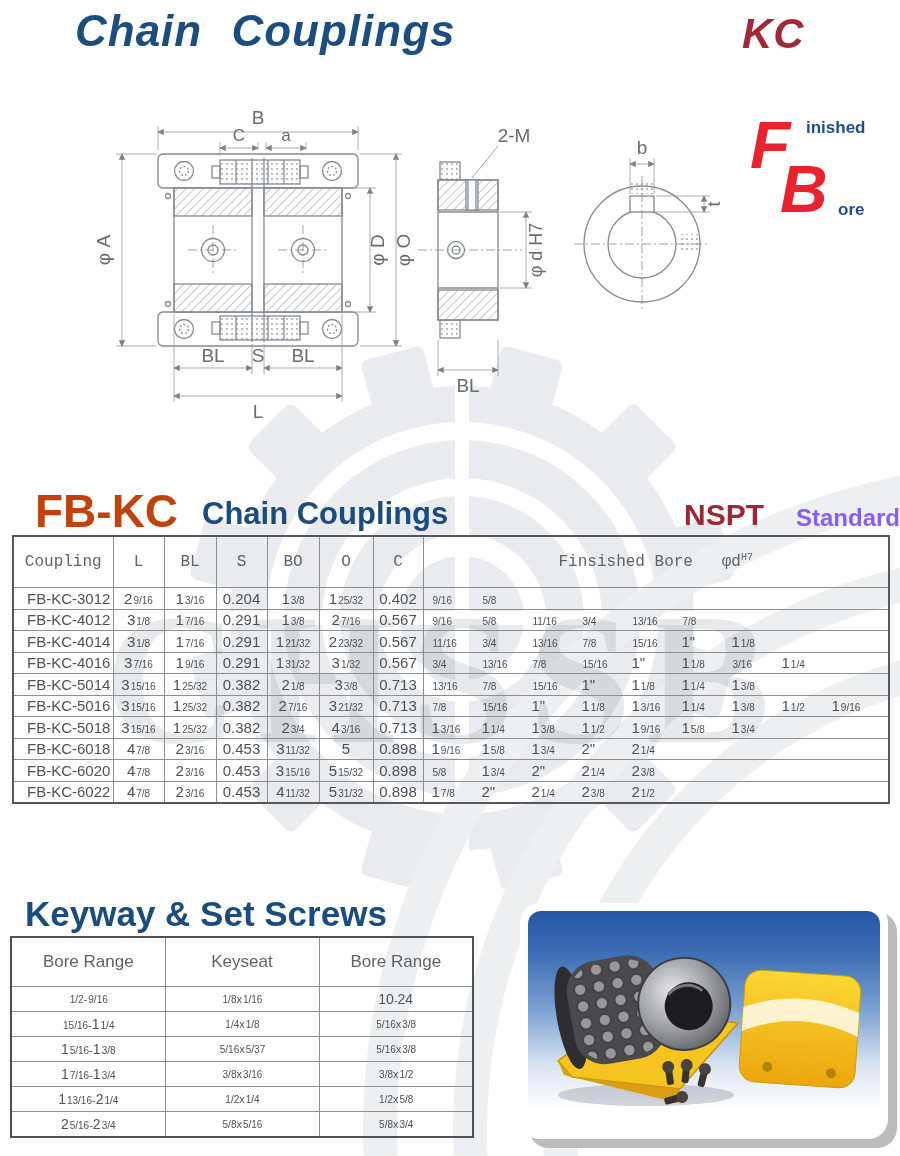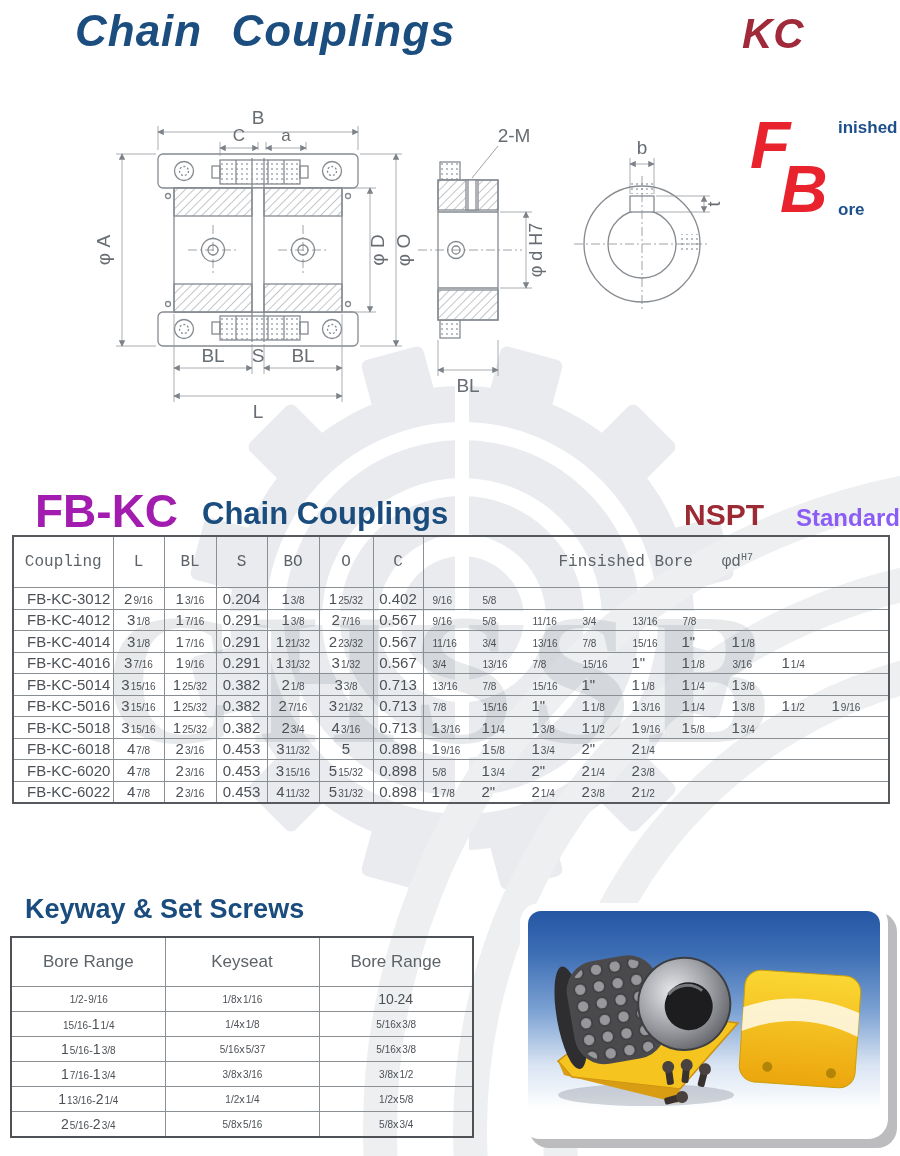--- a/index.html
+++ b/index.html
@@ -17,25 +17,25 @@
   }
   .kc-code{
     left:742px;top:10px;font-size:42px;font-weight:bold;font-style:italic;
     color:#a0293a;letter-spacing:1px;
   }
   
   .fb-logo{left:750px;top:112px;width:140px;height:108px;}
   .fb-logo .bigletter{position:absolute;font-size:66px;font-weight:bold;font-style:italic;color:#e8232e;line-height:1;}
   .fb-logo .smallword{position:absolute;font-size:17px;font-weight:bold;color:#1d4f8a;}
   .fb-f{left:0;top:0;}
-  .fb-finished{left:56px;top:6px;margin-left:32px;}
+  .fb-finished{left:56px;top:6px;}
   .fb-b{left:30px;top:44px;}
   .fb-bore{left:88px;top:88px;}
   
-  .sec-model{left:35px;top:484px;font-size:46px;font-weight:bold;color:#a21caf;letter-spacing:0;}
+  .sec-model{left:35px;top:484px;font-size:46px;font-weight:bold;color:#c2410c;letter-spacing:0;}
   .sec-name{left:202px;top:496px;font-size:31px;font-weight:bold;color:#1a4c7d;}
   .nspt{left:684px;top:498px;font-size:30px;font-weight:bold;color:#9c2a35;}
   .nspt-std{left:796px;top:504px;font-size:24px;font-weight:bold;color:#8b5cf6;}
   
   #main-table{
     position:absolute;left:12px;top:535px;width:876px;z-index:1;
     border-collapse:collapse;table-layout:fixed;background:transparent;
   }
   #main-table th,#main-table td{border:1px solid #8a8f94;}
   #main-table{border:2px solid #55595d;}
@@ -46,21 +46,21 @@
     height:20.5px;font-size:15px;color:#4c5156;text-align:center;padding:0;
     white-space:nowrap;overflow:hidden;
   }
   #main-table td.cpl{text-align:left;padding-left:13px;font-size:15px;}
   #main-table td.bores{text-align:left;padding-left:8px;margin-top:16px;}
   .slot{display:inline-block;width:50px;white-space:nowrap;}
   .wh{font-size:15px;}
   .fr{font-size:10px;padding-left:1px;}
   .bore-h sup{font-size:10px;}
   
-  .kw-title{left:25px;top:894px;font-size:27px;font-weight:bold;color:#1a4c7d;}
+  .kw-title{left:25px;top:894px;font-size:35px;font-weight:bold;color:#1a4c7d;}
   #kw-table{
     position:absolute;left:10px;top:936px;width:462px;z-index:1;
     border-collapse:collapse;table-layout:fixed;border:2px solid #4e5256;
   }
   #kw-table th,#kw-table td{border:1px solid #8a8f94;}
   #kw-table th{height:46px;font-weight:normal;font-size:17px;color:#5d6368;text-align:center;}
   #kw-table td{height:22px;font-size:11px;color:#4c5156;text-align:center;white-space:nowrap;}
   #kw-table .wh{font-size:14px;}
   #kw-table .fr{font-size:10px;}
   

